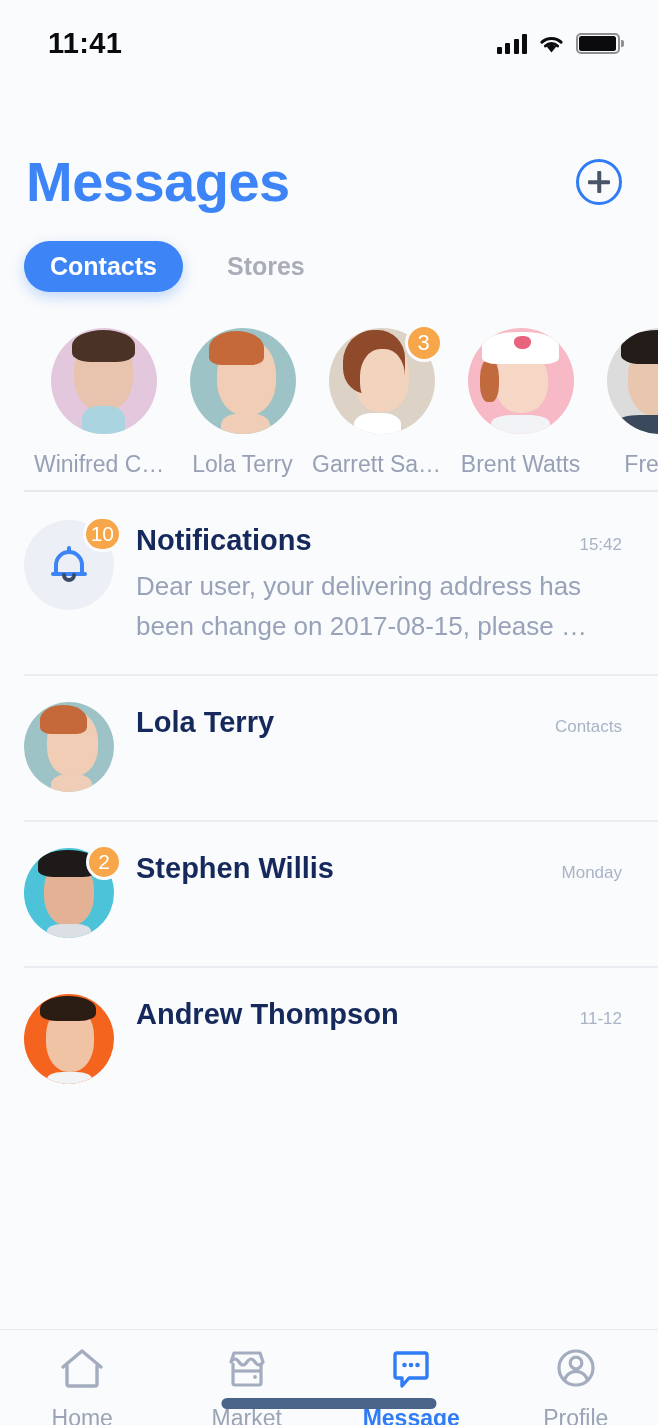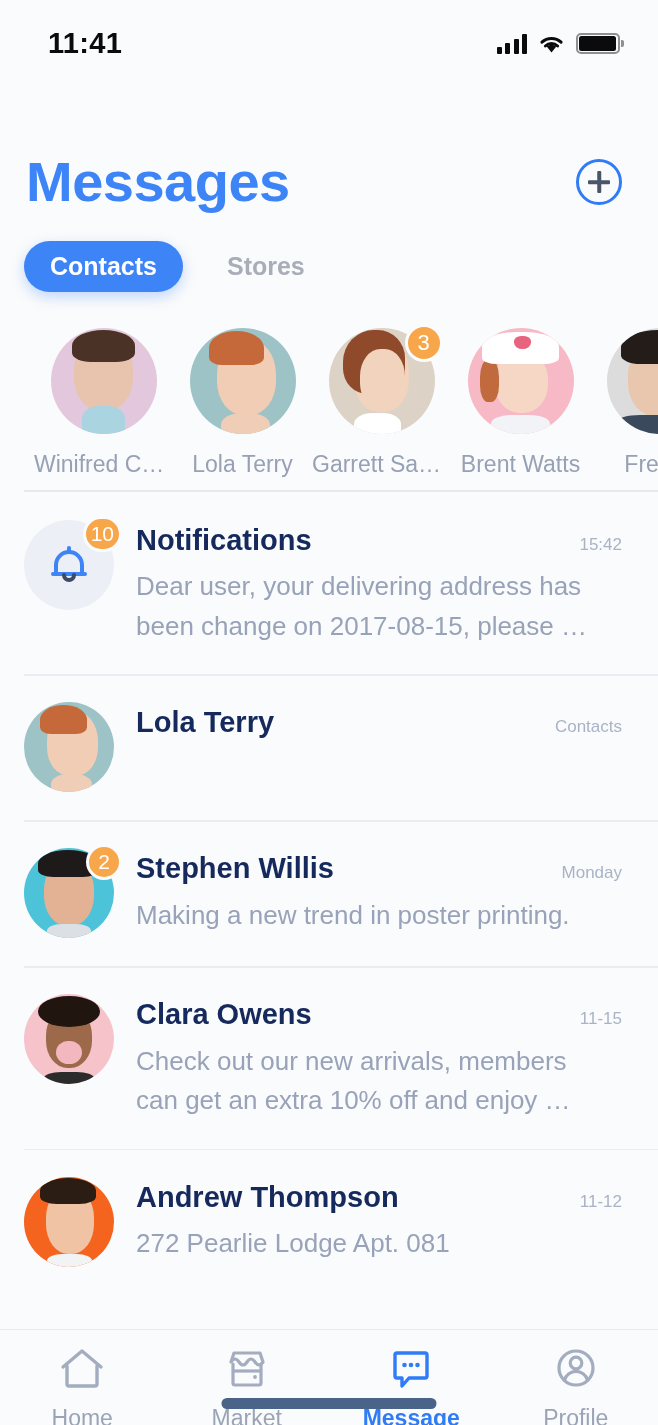--- a/index.html
+++ b/index.html
@@ -317,61 +317,39 @@
             <div class="face" style="left:26%;top:84%;width:48%;height:22%;background:#dcdfe4;border-radius:34% 34% 0 0"></div>
           </div>
         </div>
         <div class="mbadge">2</div>
       </div>
       <div class="msg-body">
         <div class="msg-top">
           <div class="msg-name">Stephen Willis</div>
           <div class="msg-time">Monday</div>
         </div>
-        <div class="msg-preview">Making a new trend in poster printing.</div>
-      </div>
-    </div>
-
-    <div class="msg-row">
-      <div class="msg-av-wrap">
-        <div class="msg-av" style="background:#f6c3cb">
-          <div class="ph">
-            <div class="face" style="left:24%;top:16%;width:52%;height:66%;background:#9c6a4a;border-radius:44% 44% 46% 46%"></div>
-            <div class="face" style="left:16%;top:2%;width:68%;height:34%;background:#21160f;border-radius:50%"></div>
-            <div class="face" style="left:36%;top:52%;width:28%;height:26%;background:#f3b8bf;border-radius:50%"></div>
-            <div class="face" style="left:22%;top:86%;width:56%;height:20%;background:#2b2b2b;border-radius:34% 34% 0 0"></div>
-          </div>
-        </div>
-      </div>
-      <div class="msg-body">
-        <div class="msg-top">
-          <div class="msg-name">Clara Owens</div>
-          <div class="msg-time">11-15</div>
-        </div>
-        <div class="msg-preview">Check out our new arrivals, members
-can get an extra 10% off and enjoy …</div>
-      </div>
-    </div>
+      </div>
+    </div>
+
 
     <div class="msg-row">
       <div class="msg-av-wrap">
         <div class="msg-av" style="background:#f4641e">
           <div class="ph">
             <div class="face" style="left:24%;top:14%;width:54%;height:72%;background:#f0c3a5;border-radius:44% 44% 46% 46%"></div>
             <div class="face" style="left:18%;top:2%;width:62%;height:28%;background:#2b1d14;border-radius:50% 50% 30% 30%"></div>
             <div class="face" style="left:26%;top:86%;width:50%;height:22%;background:#f2f3f4;border-radius:34% 34% 0 0"></div>
           </div>
         </div>
       </div>
       <div class="msg-body">
         <div class="msg-top">
           <div class="msg-name">Andrew Thompson</div>
           <div class="msg-time">11-12</div>
         </div>
-        <div class="msg-preview">272 Pearlie Lodge Apt. 081</div>
       </div>
     </div>
 
   </div>
 
   <div class="tabbar">
 
     <div class="tabitem">
       <span>
         <svg width="50" height="46" viewBox="0 0 50 46">

